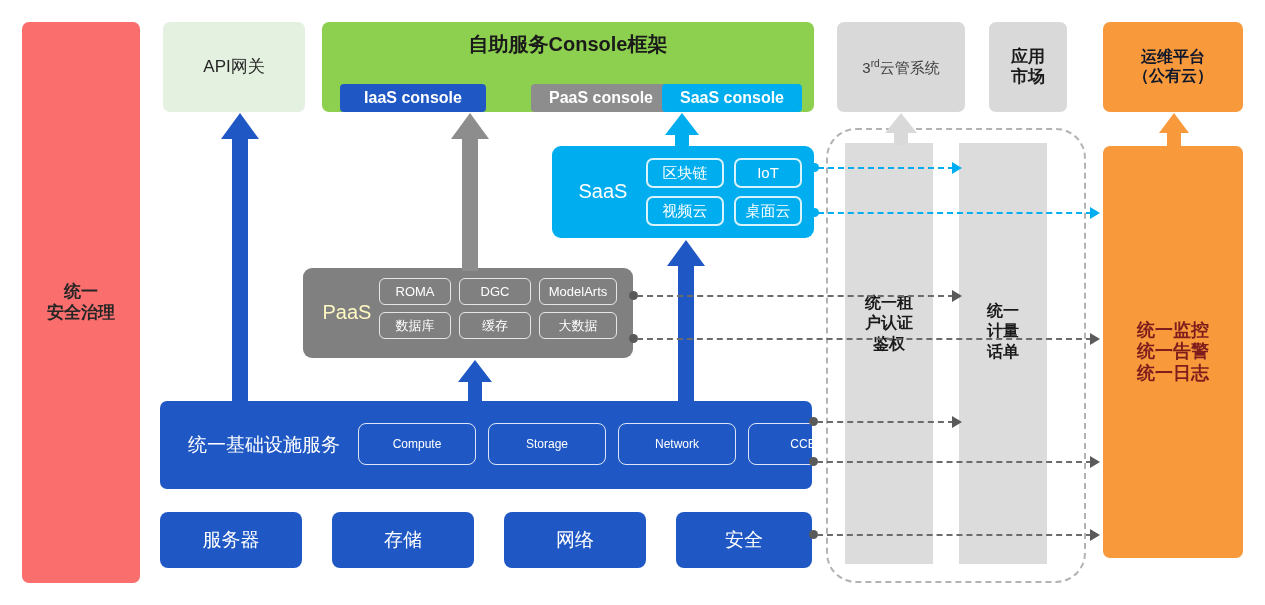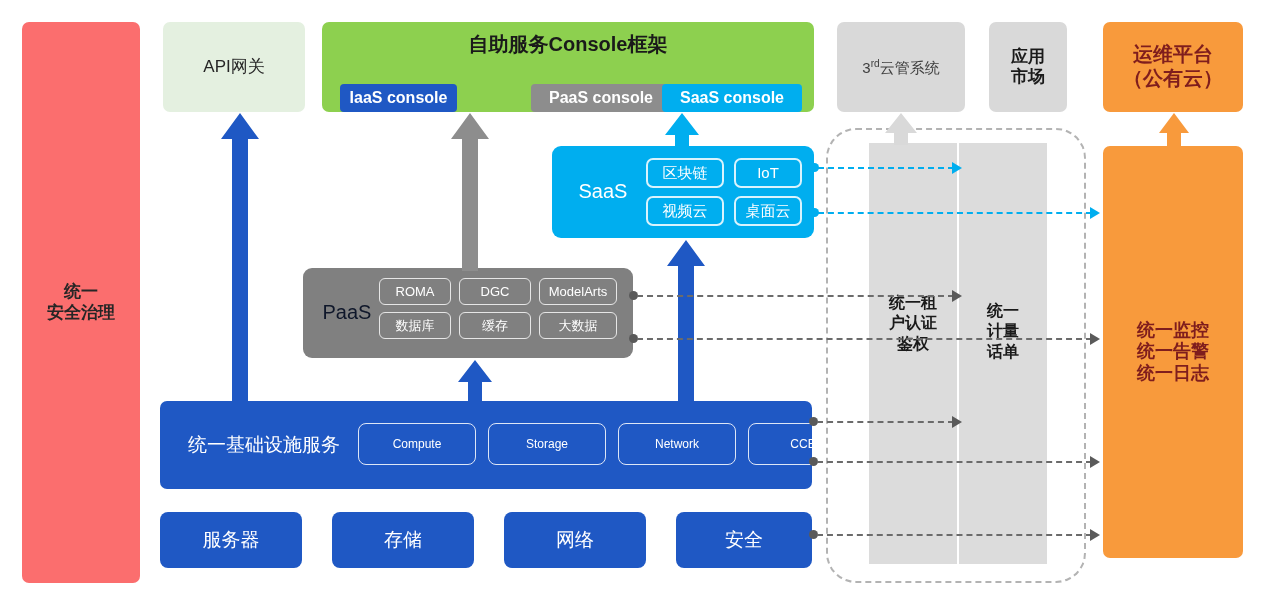--- a/index.html
+++ b/index.html
@@ -7,41 +7,41 @@
   #stage{position:relative;width:1265px;height:605px;background:#fff;overflow:hidden;}
   .abs{position:absolute;box-sizing:border-box;}
   .ctr{display:flex;align-items:center;justify-content:center;text-align:center;line-height:1.18;}
 
   
   .security-col{left:22px;top:22px;width:118px;height:561px;background:#fb6e6e;border-radius:7px;color:#262626;font-size:17px;font-weight:700;}
   .apigw{left:163px;top:22px;width:142px;height:90px;background:#e4f0e0;border-radius:7px;color:#262626;font-size:17px;}
   .console-frame{left:322px;top:22px;width:492px;height:90px;background:#8dd04f;border-radius:7px;}
   .console-title{left:0;top:8px;width:492px;height:30px;color:#1a1a1a;font-size:20px;font-weight:700;}
   .cbtn{top:62px;height:28px;border-radius:4px;color:#fff;font-size:16px;font-weight:600;}
-  .cbtn-iaas{left:18px;width:117px;background:#1f58c4;}
+  .cbtn-iaas{left:18px;width:146px;background:#1f58c4;}
   .cbtn-paas{left:184px;width:140px;background:#8d8d8d;margin-left:25px;}
   .cbtn-saas{left:340px;width:140px;background:#00aeef;}
 
   .third-cloud{left:837px;top:22px;width:128px;height:90px;background:#d9d9d9;border-radius:7px;color:#3f3f3f;font-size:15px;}
   .app-market{left:989px;top:22px;width:78px;height:90px;background:#d9d9d9;border-radius:7px;color:#1a1a1a;font-size:17px;font-weight:600;}
-  .ops-top{left:1103px;top:22px;width:140px;height:90px;background:#f89a3c;border-radius:7px;color:#7f1d1d;font-size:20px;font-weight:600;}
+  .ops-top{left:1103px;top:22px;width:140px;height:90px;background:#f89a3c;border-radius:7px;color:#0f172a;font-size:16px;font-weight:600;}
   .ops-right{left:1103px;top:146px;width:140px;height:412px;background:#f89a3c;border-radius:7px;color:#7f1d1d;font-size:18px;font-weight:700;}
 
   
   .saas-box{left:552px;top:146px;width:262px;height:92px;background:#00aeef;border-radius:9px;}
   .saas-label{left:14px;top:31px;width:74px;height:30px;color:#fff;font-size:20px;}
   .pill{border:2px solid rgba(255,255,255,.85);border-radius:7px;color:#fff;font-size:15px;background:transparent;}
   .sp1{left:94px;top:12px;width:78px;height:30px;}
   .sp2{left:182px;top:12px;width:68px;height:30px;}
   .sp3{left:94px;top:50px;width:78px;height:30px;}
   .sp4{left:182px;top:50px;width:68px;height:30px;}
 
   
   .paas-box{left:303px;top:268px;width:330px;height:90px;background:#808080;border-radius:9px;}
-  .paas-label{left:10px;top:30px;width:68px;height:30px;color:#0f172a;font-size:20px;}
+  .paas-label{left:10px;top:30px;width:68px;height:30px;color:#fef9c3;font-size:20px;}
   .pp{border:1.5px solid rgba(255,255,255,.8);border-radius:6px;color:#fff;font-size:13px;}
   .pp1{left:76px;top:10px;width:72px;height:27px;}
   .pp2{left:156px;top:10px;width:72px;height:27px;}
   .pp3{left:236px;top:10px;width:78px;height:27px;}
   .pp4{left:76px;top:44px;width:72px;height:27px;}
   .pp5{left:156px;top:44px;width:72px;height:27px;}
   .pp6{left:236px;top:44px;width:78px;height:27px;}
 
   
   .iaas-bar{left:160px;top:401px;width:652px;height:88px;background:#1f58c4;border-radius:7px;}
@@ -55,21 +55,21 @@
   
   .brow{top:512px;height:56px;background:#1f58c4;border-radius:8px;color:#fff;font-size:19px;}
   .br1{left:160px;width:142px;}
   .br2{left:332px;width:142px;}
   .br3{left:504px;width:142px;}
   .br4{left:676px;width:136px;}
 
   
   .dashed-wrap{left:826px;top:128px;width:260px;height:455px;border:2.5px dashed #b3b3b3;border-radius:30px;}
   .gcol{top:143px;width:88px;height:421px;background:#dcdcdc;}
-  .gcol-a{left:845px;margin-left:24px;}
+  .gcol-a{left:845px;}
   .gcol-b{left:959px;}
   .gcol-txt{position:absolute;left:0;width:88px;color:#1a1a1a;font-size:16px;font-weight:600;text-align:center;line-height:1.28;}
 
   
   .uarrow{position:absolute;}
   svg{display:block;overflow:visible;}
   .hline{position:absolute;height:0;border-top:2px dashed #6b6b6b;}
   .hline-cyan{position:absolute;height:0;border-top:2.5px dashed #00aeef;}
   .dot{position:absolute;width:9px;height:9px;border-radius:50%;background:#5a5a5a;}
   .dot-cyan{position:absolute;width:9px;height:9px;border-radius:50%;background:#00aeef;}

